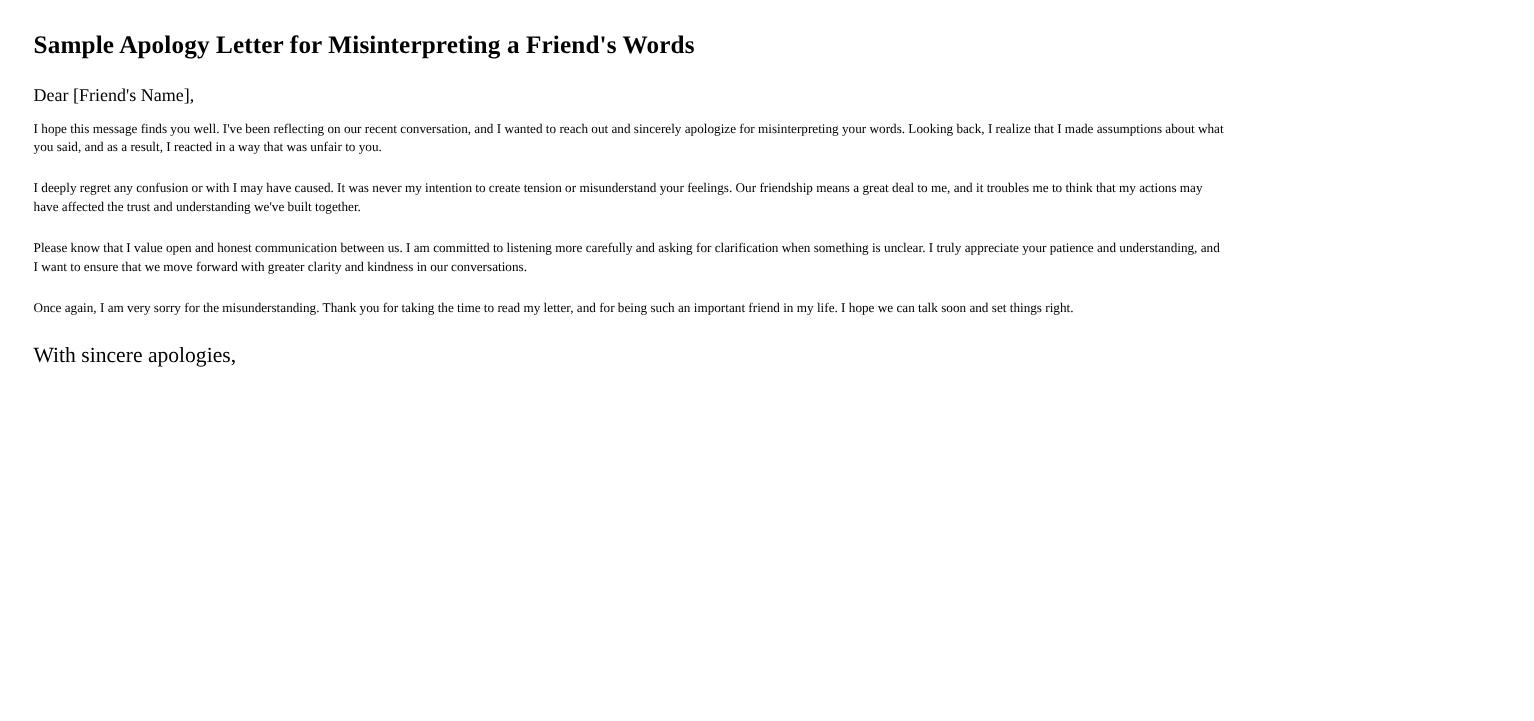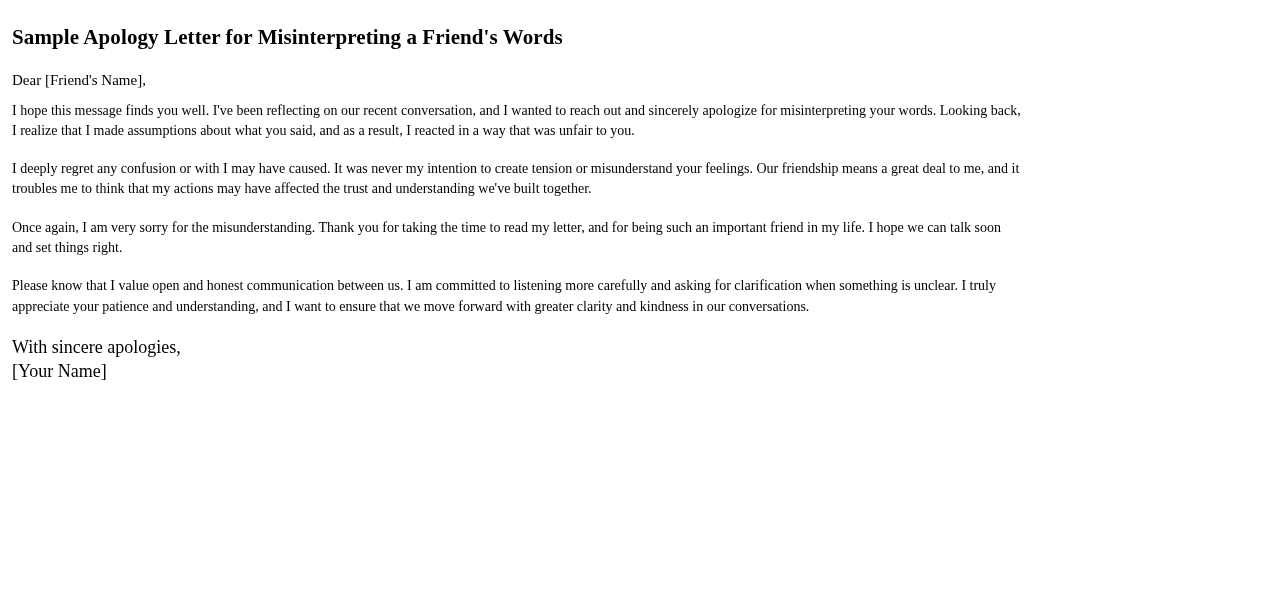--- a/index.html
+++ b/index.html
@@ -8,38 +8,38 @@
     background: #ffffff;
   }
   body {
     width: 1278px;
     height: 601px;
     font-family: "Liberation Serif", "DejaVu Serif", serif;
     color: #000000;
     overflow: hidden;
   }
   .page {
-    padding: 24px 28px 0 12px;
+    padding: 24px 28px 0 28px;
     box-sizing: border-box;
     width: 1050px;
   }
   .doc-title {
     font-size: 21px;
     font-weight: bold;
     line-height: 1.25;
     margin: 0 0 20px 0;
     letter-spacing: 0.1px;
   }
   .salutation {
     font-size: 15px;
     line-height: 1.35;
     margin: 0 0 10px 0;
   }
   .para {
-    font-size: 14px;
+    font-size: 11px;
     line-height: 1.45;
     margin: 0 0 18px 0;
     max-width: 1222px;
     text-align: left;
   }
   .closing {
     font-size: 18px;
     line-height: 1.35;
     margin: 0;
   }
@@ -53,22 +53,21 @@
 <div class="page">
 
   <h1 class="doc-title">Sample Apology Letter for Misinterpreting a Friend's Words</h1>
 
   <p class="salutation">Dear [Friend's Name],</p>
 
   <p class="para">I hope this message finds you well. I've been reflecting on our recent conversation, and I wanted to reach out and sincerely apologize for misinterpreting your words. Looking back, I realize that I made assumptions about what you said, and as a result, I reacted in a way that was unfair to you.</p>
 
   <p class="para">I deeply regret any confusion or with I may have caused. It was never my intention to create tension or misunderstand your feelings. Our friendship means a great deal to me, and it troubles me to think that my actions may have affected the trust and understanding we've built together.</p>
 
+  <p class="para">Please know that I value open and honest communication between us. I am committed to listening more carefully and asking for clarification when something is unclear. I truly appreciate your patience and understanding, and I want to ensure that we move forward with greater clarity and kindness in our conversations.</p>
+
   <p class="para">Once again, I am very sorry for the misunderstanding. Thank you for taking the time to read my letter, and for being such an important friend in my life. I hope we can talk soon and set things right.</p>
-
-  <p class="para">Please know that I value open and honest communication between us. I am committed to listening more carefully and asking for clarification when something is unclear. I truly appreciate your patience and understanding, and I want to ensure that we move forward with greater clarity and kindness in our conversations.</p>
 
   <div class="closing">
     <span class="line">With sincere apologies,</span>
-    <span class="line">[Your Name]</span>
   </div>
 
 </div>
 
 </body></html>

